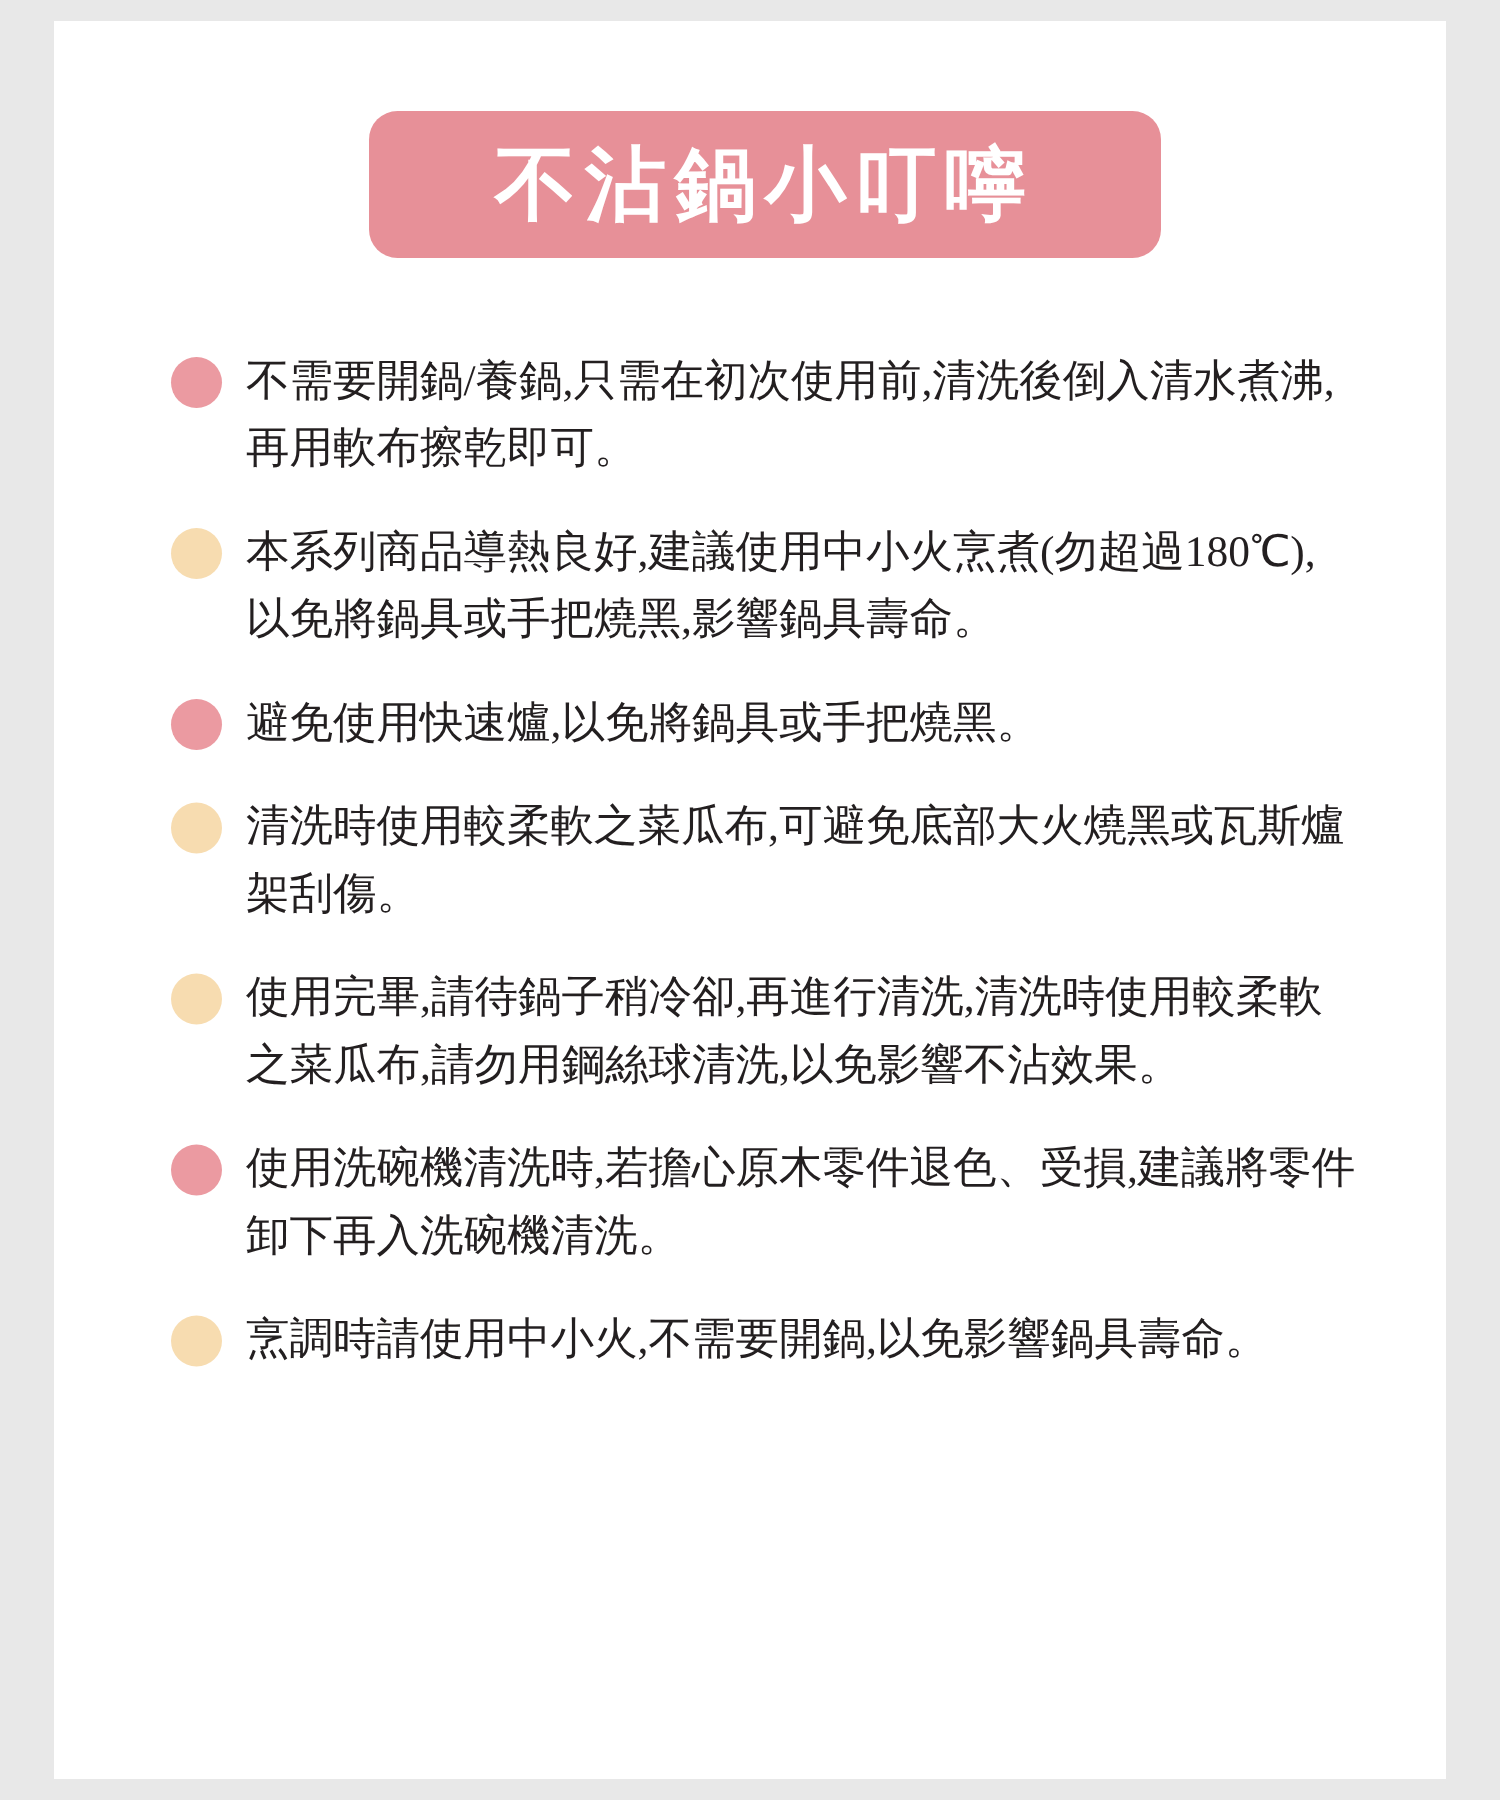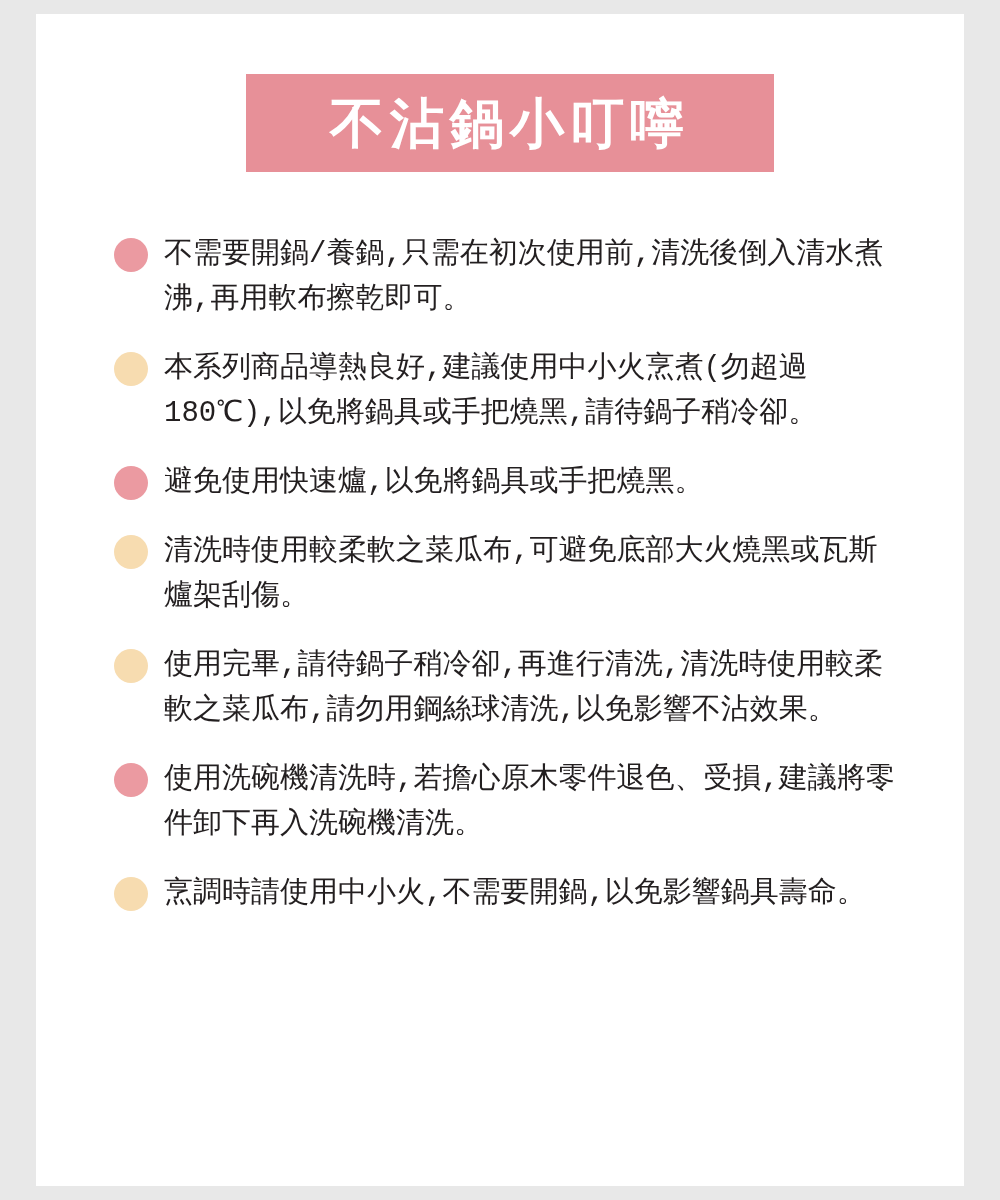--- a/index.html
+++ b/index.html
@@ -27,20 +27,21 @@
   .title-banner {
     position: absolute;
     left: 210px;
     top: 60px;
     width: 528px;
     height: 98px;
     background: #e79098;
     display: flex;
     align-items: center;
     justify-content: center;
+    border-radius: 19px;
   }
 
   .title-text {
     color: #ffffff;
     font-size: 54px;
     font-weight: bold;
     letter-spacing: 6px;
     line-height: 1;
     font-family: "Liberation Sans", "DejaVu Sans", sans-serif;
   }
@@ -69,42 +70,42 @@
 
   .bullet.pink { background: #eb9aa1; }
   .bullet.cream { background: #f7dcb0; }
 
   .tip-text {
     flex: 1 1 auto;
     font-size: 29px;
     line-height: 45px;
     color: #231f20;
     letter-spacing: 0px;
-    font-family: Liberation Mono, monospace;
+    font-family: Liberation Serif, serif;
   }
 </style>
 </head>
 <body>
 
 <div class="page">
 
   <div class="title-banner">
     <div class="title-text">不沾鍋小叮嚀</div>
   </div>
 
   <div class="tips-list">
 
     <div class="tip-item">
       <span class="bullet pink"></span>
       <span class="tip-text">不需要開鍋/養鍋,只需在初次使用前,清洗後倒入清水煮沸,再用軟布擦乾即可。</span>
     </div>
 
     <div class="tip-item">
       <span class="bullet cream"></span>
-      <span class="tip-text">本系列商品導熱良好,建議使用中小火烹煮(勿超過180℃),以免將鍋具或手把燒黑,請待鍋子稍冷卻。</span>
+      <span class="tip-text">本系列商品導熱良好,建議使用中小火烹煮(勿超過180℃),以免將鍋具或手把燒黑,影響鍋具壽命。</span>
     </div>
 
     <div class="tip-item">
       <span class="bullet pink"></span>
       <span class="tip-text">避免使用快速爐,以免將鍋具或手把燒黑。</span>
     </div>
 
     <div class="tip-item">
       <span class="bullet cream"></span>
       <span class="tip-text">清洗時使用較柔軟之菜瓜布,可避免底部大火燒黑或瓦斯爐架刮傷。</span>

